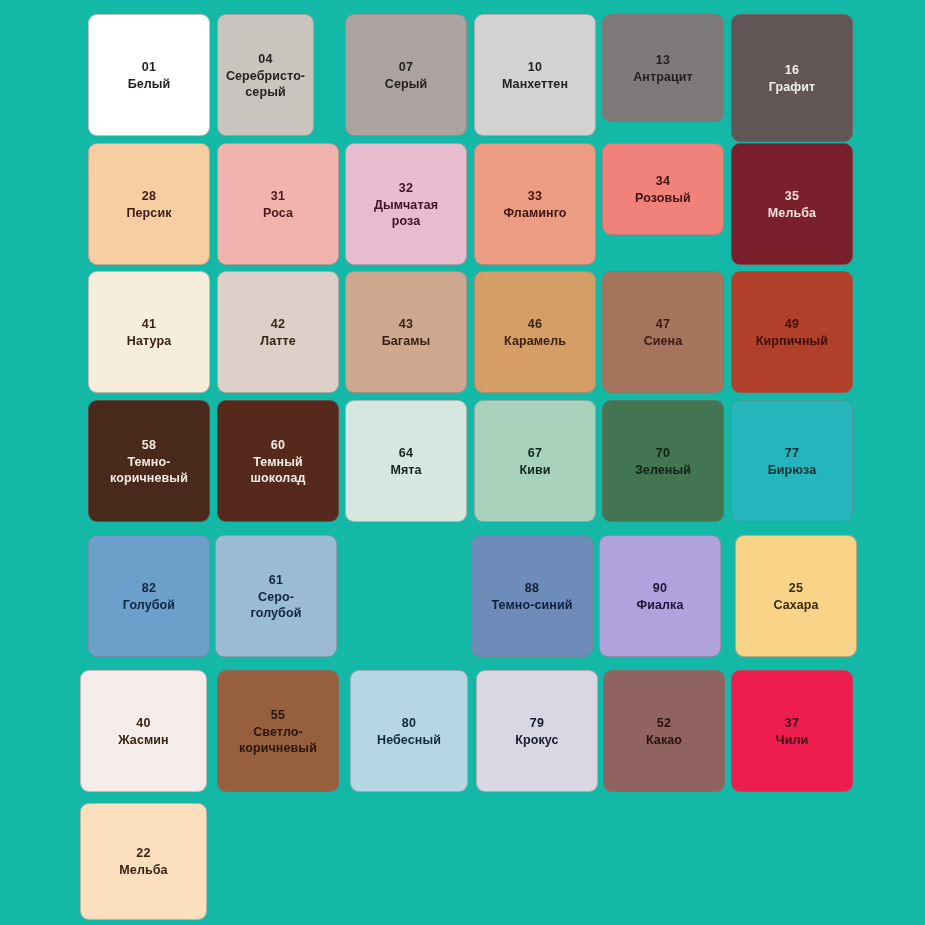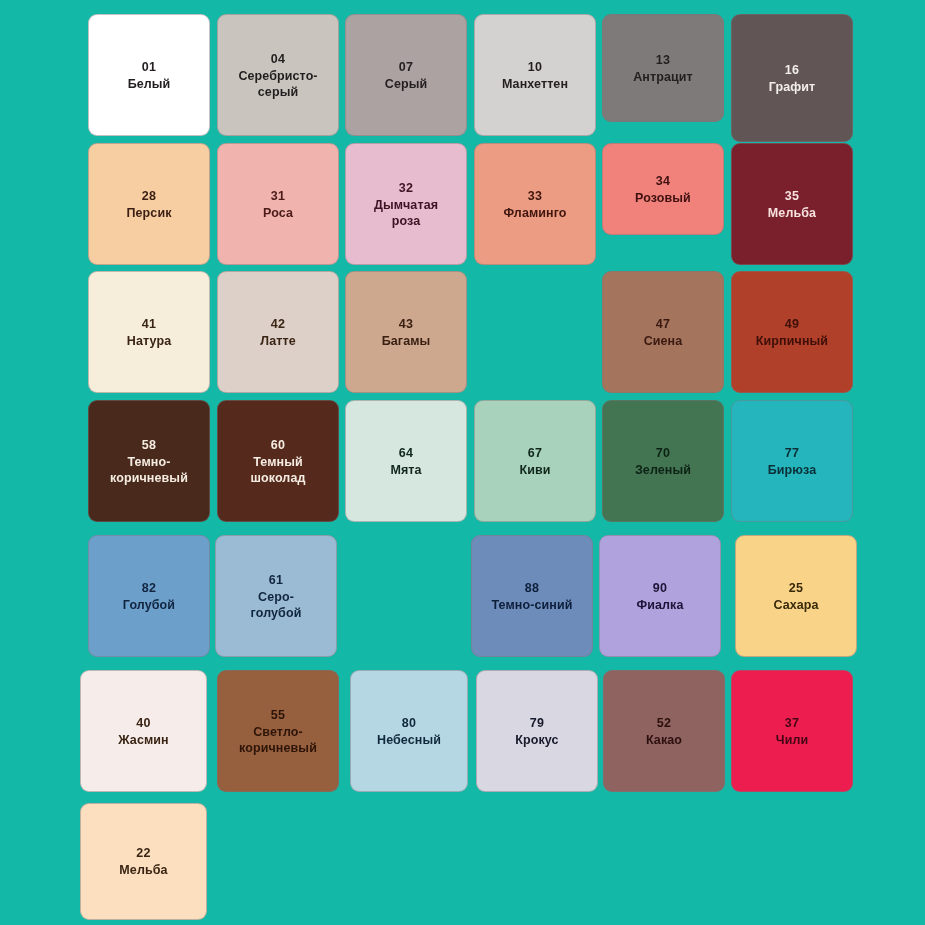--- a/index.html
+++ b/index.html
@@ -48,21 +48,21 @@
   }
 </style>
 </head>
 <body>
 
 <div id="palette-root">
     <div class="swatch" style="left: 88px; top: 14px; width: 122px; height: 122px; background: rgb(255, 255, 255); color: rgb(35, 31, 32);">
       <div class="code">01</div>
       <div class="cname">Белый</div>
     </div>
-    <div class="swatch" style="left: 217px; top: 14px; width: 122px; height: 122px; background: rgb(201, 197, 190); color: rgb(35, 31, 32);">
+    <div class="swatch" style="left: 217px; top: 14px; width: 97px; height: 122px; background: rgb(201, 197, 190); color: rgb(35, 31, 32);">
       <div class="code">04</div>
       <div class="cname">Серебристо-
 серый</div>
     </div>
     <div class="swatch" style="left: 345px; top: 14px; width: 122px; height: 122px; background: rgb(173, 162, 162); color: rgb(35, 31, 32);">
       <div class="code">07</div>
       <div class="cname">Серый</div>
     </div>
     <div class="swatch" style="left: 474px; top: 14px; width: 122px; height: 122px; background: rgb(212, 210, 208); color: rgb(35, 31, 32);">
       <div class="code">10</div>
@@ -106,20 +106,24 @@
       <div class="cname">Натура</div>
     </div>
     <div class="swatch" style="left: 217px; top: 271px; width: 122px; height: 122px; background: rgb(221, 208, 200); color: rgb(58, 36, 20);">
       <div class="code">42</div>
       <div class="cname">Латте</div>
     </div>
     <div class="swatch" style="left: 345px; top: 271px; width: 122px; height: 122px; background: rgb(205, 168, 143); color: rgb(58, 32, 18);">
       <div class="code">43</div>
       <div class="cname">Багамы</div>
     </div>
+    <div class="swatch" style="left: 474px; top: 271px; width: 122px; height: 122px; background: rgb(212, 158, 102); color: rgb(59, 35, 16);">
+      <div class="code">46</div>
+      <div class="cname">Карамель</div>
+    </div>
     <div class="swatch" style="left: 602px; top: 271px; width: 122px; height: 122px; background: rgb(164, 116, 93); color: rgb(58, 26, 16);">
       <div class="code">47</div>
       <div class="cname">Сиена</div>
     </div>
     <div class="swatch" style="left: 731px; top: 271px; width: 122px; height: 122px; background: rgb(177, 64, 42); color: rgb(61, 15, 8);">
       <div class="code">49</div>
       <div class="cname">Кирпичный</div>
     </div>
     <div class="swatch" style="left: 88px; top: 400px; width: 122px; height: 122px; background: rgb(73, 41, 27); color: rgb(245, 236, 226);">
       <div class="code">58</div>

